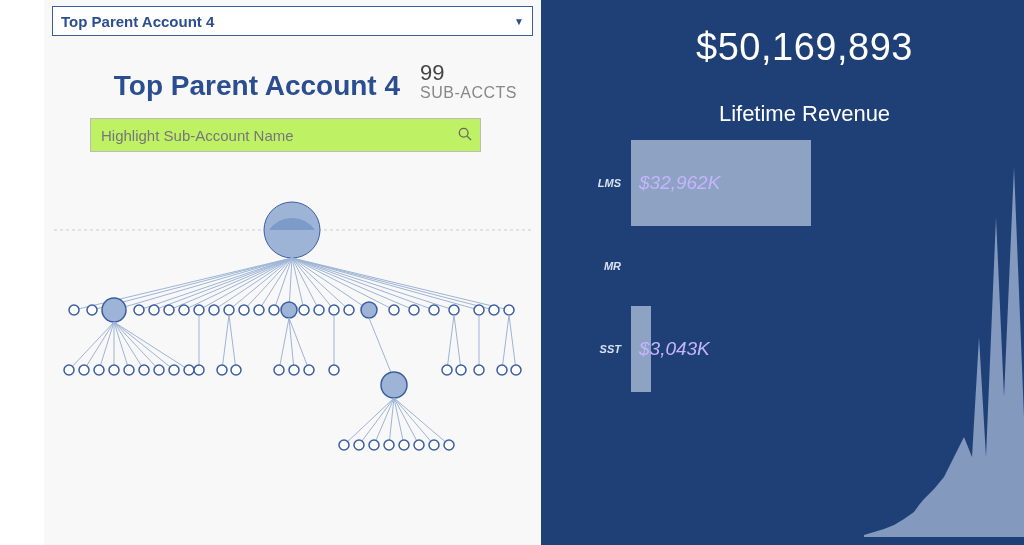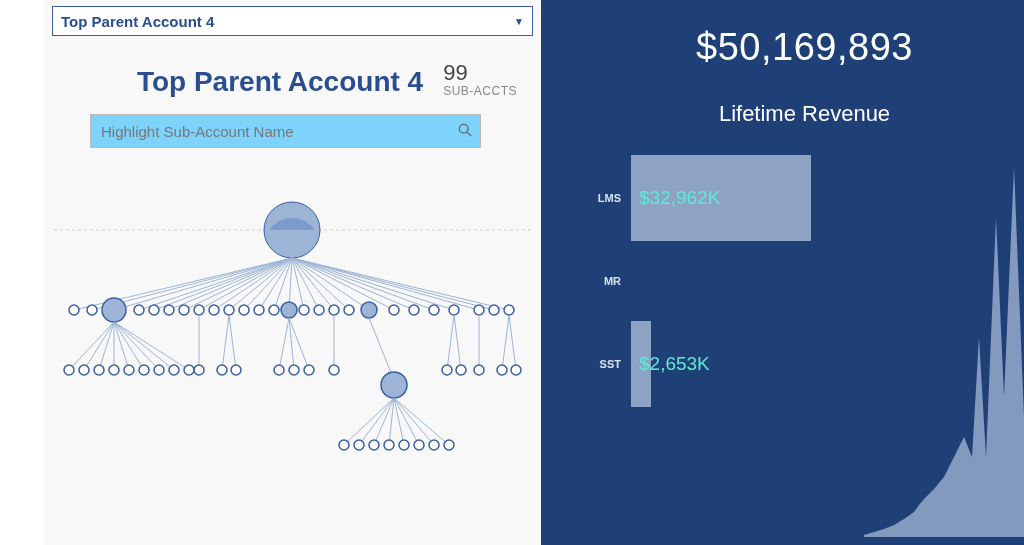--- a/index.html
+++ b/index.html
@@ -10,39 +10,39 @@
   
   .dd{margin:6px 8px 0 8px;height:28px;border:1px solid #3a5ea2;background:#fff;display:flex;align-items:center;justify-content:space-between;padding:0 8px;cursor:pointer;}
   .dd-label{color:#2a4e8f;font-size:15px;font-weight:600;}
   .dd-caret{color:#2a4e8f;font-size:10px;}
 
   
   .title-row{display:flex;align-items:flex-end;justify-content:flex-end;margin:26px 24px 0 0;}
   .page-title{color:#2a4e8f;font-size:28px;font-weight:700;margin-right:20px;}
   .sub-count{color:#555;}
   .sub-count .n{font-size:22px;color:#444;line-height:1;}
-  .sub-count .lab{font-size:12px;letter-spacing:0.5px;color:#888;}
-
-  
-  .search{margin:16px 60px 0 46px;height:32px;border:1px solid #bbb;background:#7dd3fc;display:flex;align-items:center;padding:0 8px;}
+  .sub-count .lab{font-size:16px;letter-spacing:0.5px;color:#888;}
+
+  
+  .search{margin:16px 60px 0 46px;height:32px;border:1px solid #bbb;background:#bef264;display:flex;align-items:center;padding:0 8px;}
   .search input{flex:1;border:none;outline:none;font-size:15px;color:#333;background:transparent;}
   .search input::placeholder{color:#777;}
   .search-icon{color:#666;font-size:15px;}
 
   .tree-wrap{position:absolute;left:10px;right:10px;top:190px;bottom:8px;}
 
   
   .total{font-size:38px;font-weight:300;text-align:center;margin-top:26px;letter-spacing:0.5px;}
   .subtitle{font-size:22px;font-weight:300;text-align:center;margin-top:32px;}
-  .bars{position:absolute;left:40px;top:155px;}
+  .bars{position:absolute;left:40px;top:140px;font-style:italic;}
   .bar-row{display:flex;align-items:center;margin-bottom:34px;}
   .bar-cat{width:40px;font-size:11px;font-weight:700;text-align:right;margin-right:10px;color:#d9e2f0;}
   .bar-box{position:relative;height:86px;}
   .bar-rect{height:86px;background:#8ea3c4;}
-  .bar-val{position:absolute;left:8px;top:50%;transform:translateY(-50%);font-size:19px;color:#5eead4;white-space:nowrap;}
+  .bar-val{position:absolute;left:8px;top:50%;transform:translateY(-50%);font-size:19px;color:#c4b5fd;white-space:nowrap;}
 
   .spark{position:absolute;right:14px;bottom:8px;width:190px;height:380px;}
 </style>
 </head>
 <body>
 
 <div class="app">
 
   <div class="left">
 
@@ -225,21 +225,21 @@
           <div class="bar-val">$32,962K</div>
         </div>
       </div>
       <div class="bar-row">
         <div class="bar-cat">MR</div>
       </div>
       <div class="bar-row">
         <div class="bar-cat">SST</div>
         <div class="bar-box">
           <div class="bar-rect" style="width:20px"></div>
-          <div class="bar-val">$2,653K</div>
+          <div class="bar-val">$3,043K</div>
         </div>
       </div>
     </div>
 
     <svg class="spark" viewBox="0 0 190 380" preserveAspectRatio="none">
       <path fill="#8ea3c4" opacity="0.9" d="M0,378 L10,375 L20,372 L30,368 L40,362 L50,355 L55,348 L60,342 L70,332 L80,320 L90,300 L100,280 L108,300 L115,180 L122,300 L132,60 L140,240 L150,10 L160,260 L170,340 L180,368 L190,378 L190,380 L0,380 Z"></path>
     </svg>
   </div>
 
 </div>

